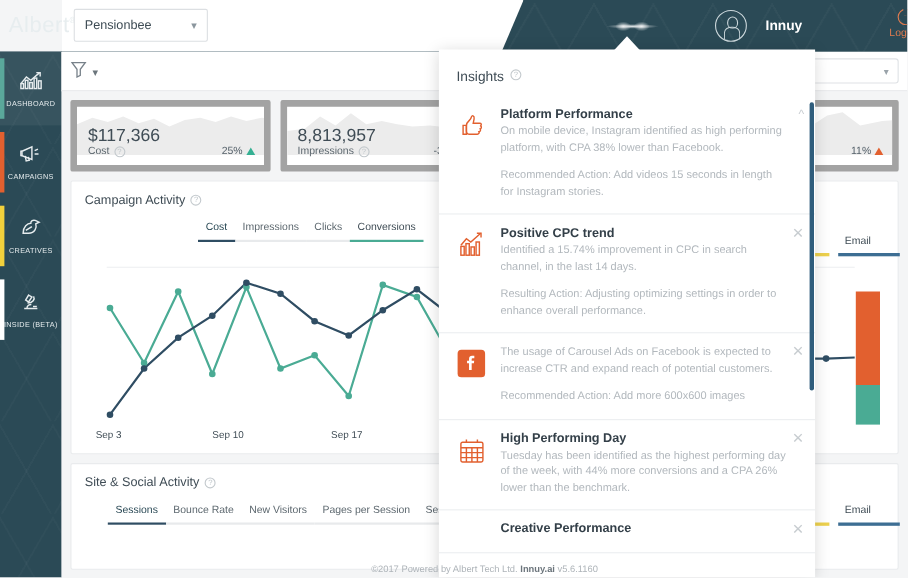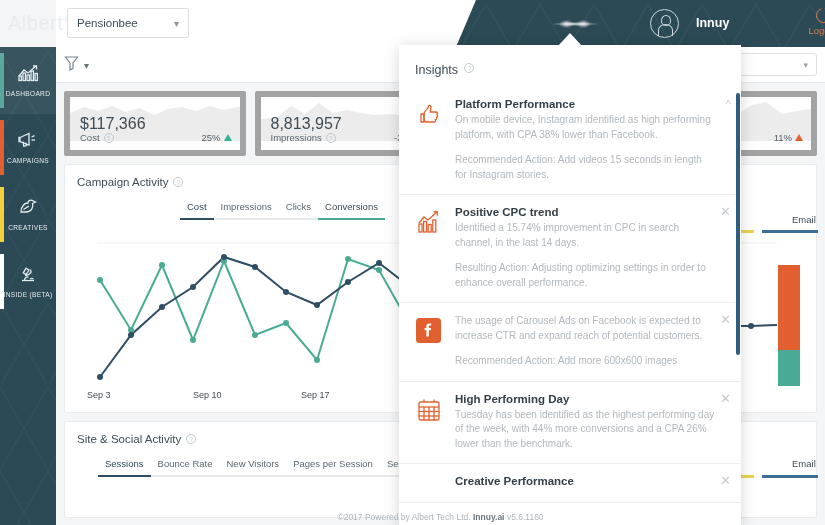--- a/index.html
+++ b/index.html
@@ -75,21 +75,21 @@
 
   .card { position:absolute; background:#fff; border:1px solid #e9ebed; border-radius:2px; }
   .card-title { position:absolute; left:12px; top:11px; font-size:11.5px; color:#3f4c55; display:flex; align-items:center; gap:5px; }
   .iq { width:10px;height:10px;border:1px solid #c3c9cd;border-radius:50%; color:#c3c9cd; font-size:7px; text-align:center; line-height:9px; }
   .tabs { position:absolute; top:36px; display:flex; }
   .tab { font-size:9.5px; color:#5d686f; padding:0 7px 6px; border-bottom:2px solid #e8eaec; text-align:center; white-space:nowrap; }
   .tab.active-dark { color:#2b4a56; border-bottom-color:#2f4d63; }
   .tab.active-teal { color:#3f4c55; border-bottom-color:#4aab94; }
 
   .axis-lbl { position:absolute; font-size:9px; color:#3f4c55; }
-  .legend-email { position:absolute; font-size:9.5px; color:#3f4c55;margin-left:24px; }
+  .legend-email { position:absolute; font-size:9.5px; color:#3f4c55; }
   .legend-rule { position:absolute; height:2.5px; background:#3d6e93; }
   .legend-dash { position:absolute; height:3px; width:16px; background:#edd14e; }
   .conv-lbl { position:absolute; font-size:8.5px; color:#3f4c55; text-align:center; line-height:11px; }
 
   
   .panel { position:absolute; left:399px; top:45px; width:342px; height:480px; background:#fff;
      box-shadow:0 2px 14px rgba(0,0,0,.17); }
   .panel-arrow { position:absolute; left:558px; top:33px; width:0;height:0;
      border-left:12px solid transparent;border-right:12px solid transparent;border-bottom:13px solid #fff; z-index:3; }
   .panel-title { position:absolute; left:16px; top:18px; font-size:12.5px; color:#3f4c55; display:flex; gap:6px; }

